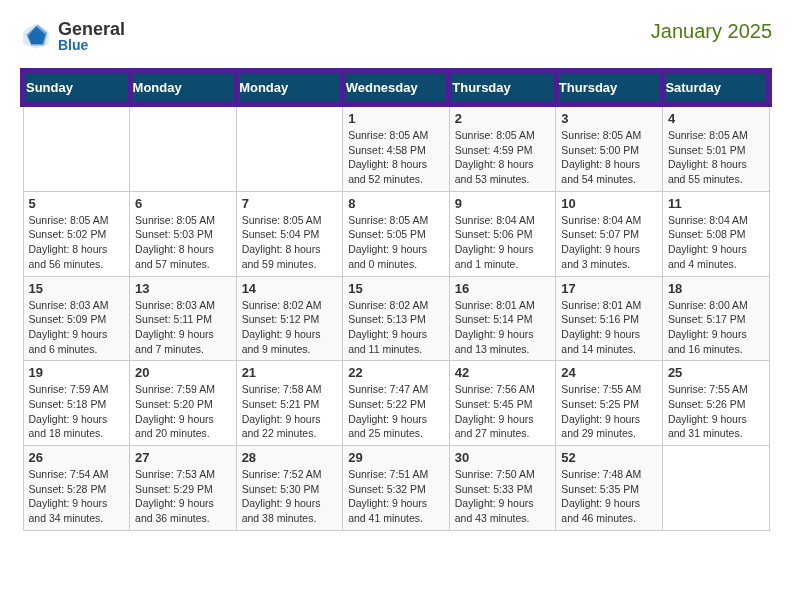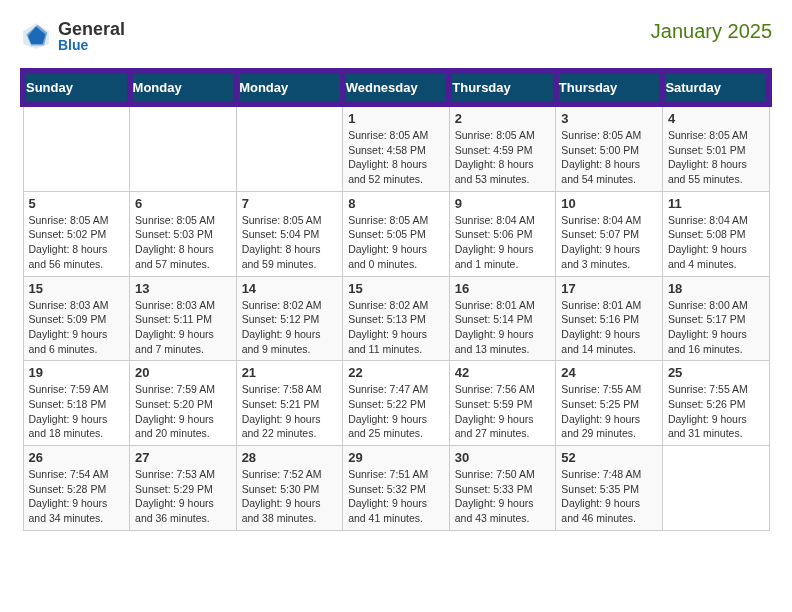--- a/index.html
+++ b/index.html
@@ -288,21 +288,21 @@
         <td>
           <span class="day-number">22</span>
           <div class="day-info">Sunrise: 7:47 AM
 Sunset: 5:22 PM
 Daylight: 9 hours
 and 25 minutes.</div>
         </td>
         <td>
           <span class="day-number">42</span>
           <div class="day-info">Sunrise: 7:56 AM
-Sunset: 5:59 PM
+Sunset: 5:45 PM
 Daylight: 9 hours
 and 27 minutes.</div>
         </td>
         <td>
           <span class="day-number">24</span>
           <div class="day-info">Sunrise: 7:55 AM
 Sunset: 5:25 PM
 Daylight: 9 hours
 and 29 minutes.</div>
         </td>

